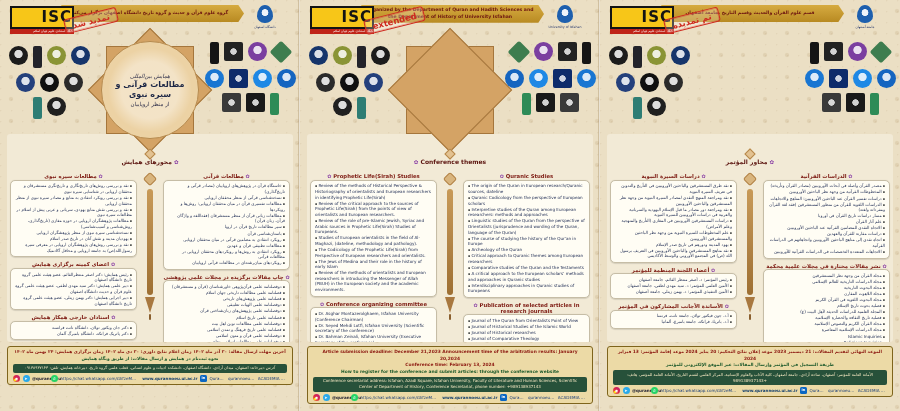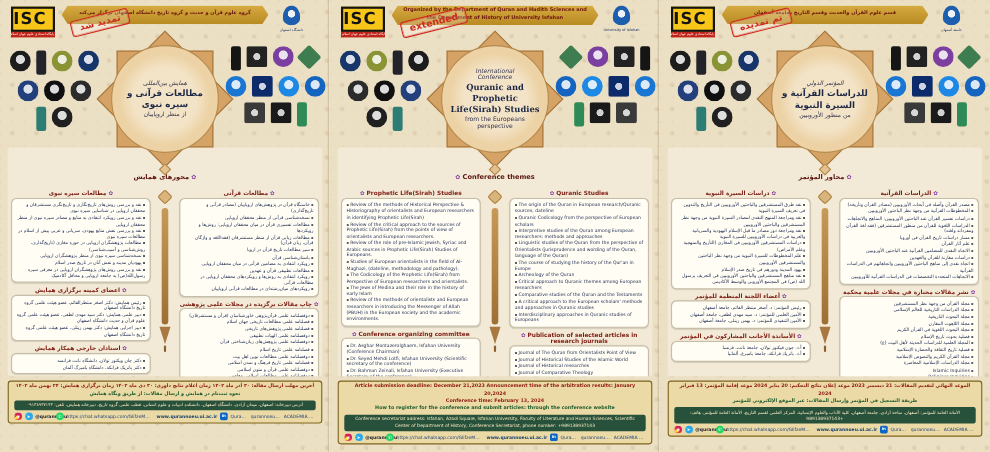--- a/index.html
+++ b/index.html
@@ -10,21 +10,21 @@
 
   .poster { position:relative; width:300px; height:411px; flex:none;
     background-color:#ebdfc4;
     background-image:
       radial-gradient(circle at 11px 11px, rgba(166,133,82,.16) 1.5px, transparent 2.6px),
       radial-gradient(circle at 0 0, rgba(166,133,82,.10) 1px, transparent 2px);
     background-size:22px 22px, 11px 11px; }
   .poster + .poster { box-shadow:-1px 0 0 rgba(255,255,255,.55), -2px 0 0 rgba(140,110,70,.28); }
 
   
-  .isc { position:absolute; left:10px; top:6px; width:40px; z-index:4; text-align:left; }
+  .isc { position:absolute; left:10px; top:6px; width:64px; z-index:4; text-align:right; }
   .isc-main { background:#f7c618; border:2px solid #141414; color:#141414; font-weight:bold;
     font-size:15px; line-height:1.15; letter-spacing:1px; padding:1px 0; }
   .isc-sub { background:#c02418; color:#fff; font-size:3px; line-height:1.5; padding:0 1px;
     white-space:nowrap; overflow:hidden; }
 
   .stamp { position:absolute; left:64px; top:13px; z-index:4; transform:rotate(-14deg);
     border:1.6px solid #cf2b20; color:#cf2b20; font-weight:bold; font-size:8.5px;
     padding:1.5px 7px; border-radius:3px; background:rgba(255,253,248,.25);
     box-shadow:inset 0 0 0 .8px rgba(207,43,32,.35); white-space:nowrap; }
 
@@ -322,30 +322,20 @@
         <span class="logo square" style="background-color: rgb(13, 43, 107);"></span>
         <span class="logo circle" style="background-color: rgb(25, 118, 210);"></span>
         <span class="logo glyph" style="background-color: rgb(46, 139, 87);"></span>
         <span class="logo square" style="background-color: rgb(26, 26, 26);"></span>
         <span class="logo square" style="background-color: rgb(58, 58, 58);"></span>
       </div>
 
     <div class="medallion">
       <div class="star-a"></div>
       <div class="star-b"></div>
-      <div class="med-circle">
-        <div class="title-stack">
-            <div class="t t-pre">International</div>
-            <div class="t t-pre">Conference</div>
-            <div class="t t-main">Quranic and Prophetic</div>
-            <div class="t t-main">Life(Sirah) Studies</div>
-            <div class="t t-sub">from the Europeans</div>
-            <div class="t t-sub">perspective</div>
-          </div>
-      </div>
     </div>
     <div class="pendant"></div>
 
     <div class="body-panel">
       <div class="themes-label">
         <span class="flower">✿</span>
         <span>Conference themes</span>
       </div>
       <div class="columns">
 
@@ -472,32 +462,20 @@
         <span class="logo glyph" style="background-color: rgb(21, 21, 21);"></span>
         <span class="logo circle" style="background-color: rgb(21, 101, 192);"></span>
         <span class="logo circle" style="background-color: rgb(30, 136, 229);"></span>
         <span class="logo square" style="background-color: rgb(13, 43, 107);"></span>
         <span class="logo circle" style="background-color: rgb(25, 118, 210);"></span>
         <span class="logo glyph" style="background-color: rgb(46, 139, 87);"></span>
         <span class="logo square" style="background-color: rgb(26, 26, 26);"></span>
         <span class="logo square" style="background-color: rgb(58, 58, 58);"></span>
       </div>
 
-    <div class="medallion">
-      <div class="star-a"></div>
-      <div class="star-b"></div>
-      <div class="med-circle">
-        <div class="title-stack">
-            <div class="t t-pre">المؤتمر الدولي</div>
-            <div class="t t-main">للدراسات القرآنية و</div>
-            <div class="t t-main">السيرة النبوية</div>
-            <div class="t t-sub">من منظور الأوروبيين</div>
-          </div>
-      </div>
-    </div>
     <div class="pendant"></div>
 
     <div class="body-panel">
       <div class="themes-label">
         <span class="flower">✿</span>
         <span>محاور المؤتمر</span>
       </div>
       <div class="columns">
 
         <div class="col">

